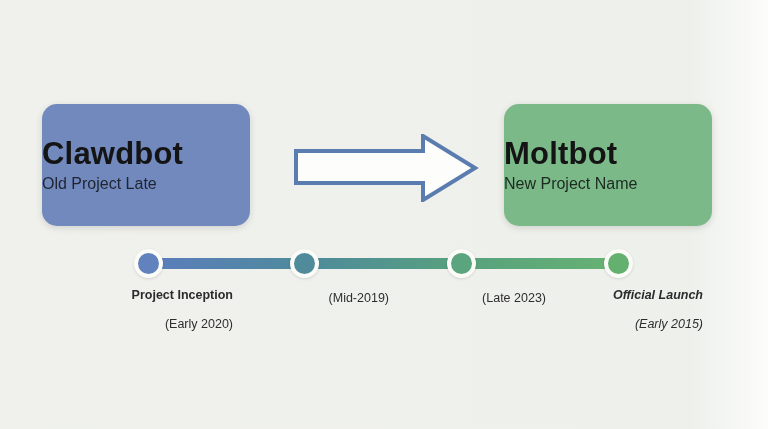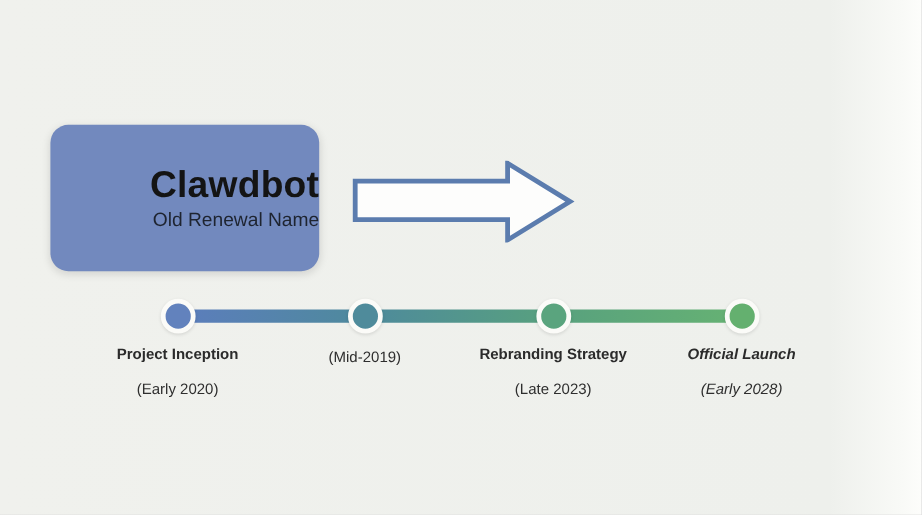--- a/index.html
+++ b/index.html
@@ -12,26 +12,26 @@
     width: 768px;
     height: 429px;
     overflow: hidden;
     font-family: "Liberation Sans", sans-serif;
     background: linear-gradient(90deg, #f0f1ed 0%, #eef0ec 90%, #f9faf7 98%, #fdfdfb 100%);
   }
   
   .card {
     position: absolute;
     top: 104px;
-    width: 224px;
+    width: 208px;
     height: 122px;
     border-radius: 15px;
     display: flex;
     flex-direction: column;
-    align-items: flex-end;
+    align-items: flex-start;
     justify-content: center;
     gap: 7px;
     box-shadow: 0 2px 7px rgba(0,0,0,0.13);
   }
   .card-old { left: 42px; }
   .card-new { left: 504px; }
   .card-title {
     font-size: 31px;
     font-weight: bold;
     color: #141414;
@@ -59,21 +59,21 @@
     top: 258px;
     width: 470px;
     height: 11px;
     border-radius: 6px;
   }
   .milestone {
     position: absolute;
     top: 249px;
     width: 170px;
     transform: translateX(-50%);
-    text-align: center;
+    text-align: right;
   }
   .milestone .dot {
     width: 21px;
     height: 21px;
     margin: 0 auto;
     border-radius: 50%;
     border: 4px solid #fbfbf8;
     box-shadow: 0 1px 3px rgba(0,0,0,0.12);
   }
   .m-title {
@@ -105,49 +105,52 @@
     letter-spacing: 0.2px;
   }
 </style>
 </head>
 <body>
 
 <div class="canvas">
 
   <div class="card card-old" style="background: rgb(114, 137, 190);">
     <div class="card-title">Clawdbot</div>
-    <div class="card-sub">Old Renewal Name</div>
+    <div class="card-sub">Old Project Late</div>
   </div>
 
   <svg class="arrow" viewBox="0 0 186 68" aria-hidden="true">
     <polygon points="3,17 130,17 130,2 182,34 130,66 130,49 3,49" fill="#fdfdfc" stroke="#5b7cae" stroke-width="4" stroke-linejoin="miter"></polygon>
   </svg>
 
+  <div class="card card-new" style="background: rgb(124, 185, 137);">
+    <div class="card-title">Moltbot</div>
+    <div class="card-sub">New Project Name</div>
+  </div>
 
   <div>
     <div class="timeline-bar" style="background: linear-gradient(90deg, rgb(92, 125, 189), rgb(78, 138, 156), rgb(88, 161, 126), rgb(102, 178, 115));"></div>
 
     <div class="milestone m0">
       <div class="dot" style="background: rgb(98, 130, 189);"></div>
       <div class="m-title">Project Inception</div>
       <div class="m-date">(Early 2020)</div>
     </div>
 
     <div class="milestone m1">
       <div class="dot" style="background: rgb(79, 139, 155);"></div>
       <div class="m-date">(Mid-2019)</div>
     </div>
 
     <div class="milestone m2">
       <div class="dot" style="background: rgb(90, 164, 126);"></div>
-      <div class="m-title">Rebranding Strategy</div>
       <div class="m-date">(Late 2023)</div>
     </div>
 
     <div class="milestone m3">
       <div class="dot" style="background: rgb(100, 176, 111);"></div>
       <div class="m-title">Official Launch</div>
-      <div class="m-date">(Early 2028)</div>
+      <div class="m-date">(Early 2015)</div>
     </div>
   </div>
 
 
 </div>
 
 </body></html>

